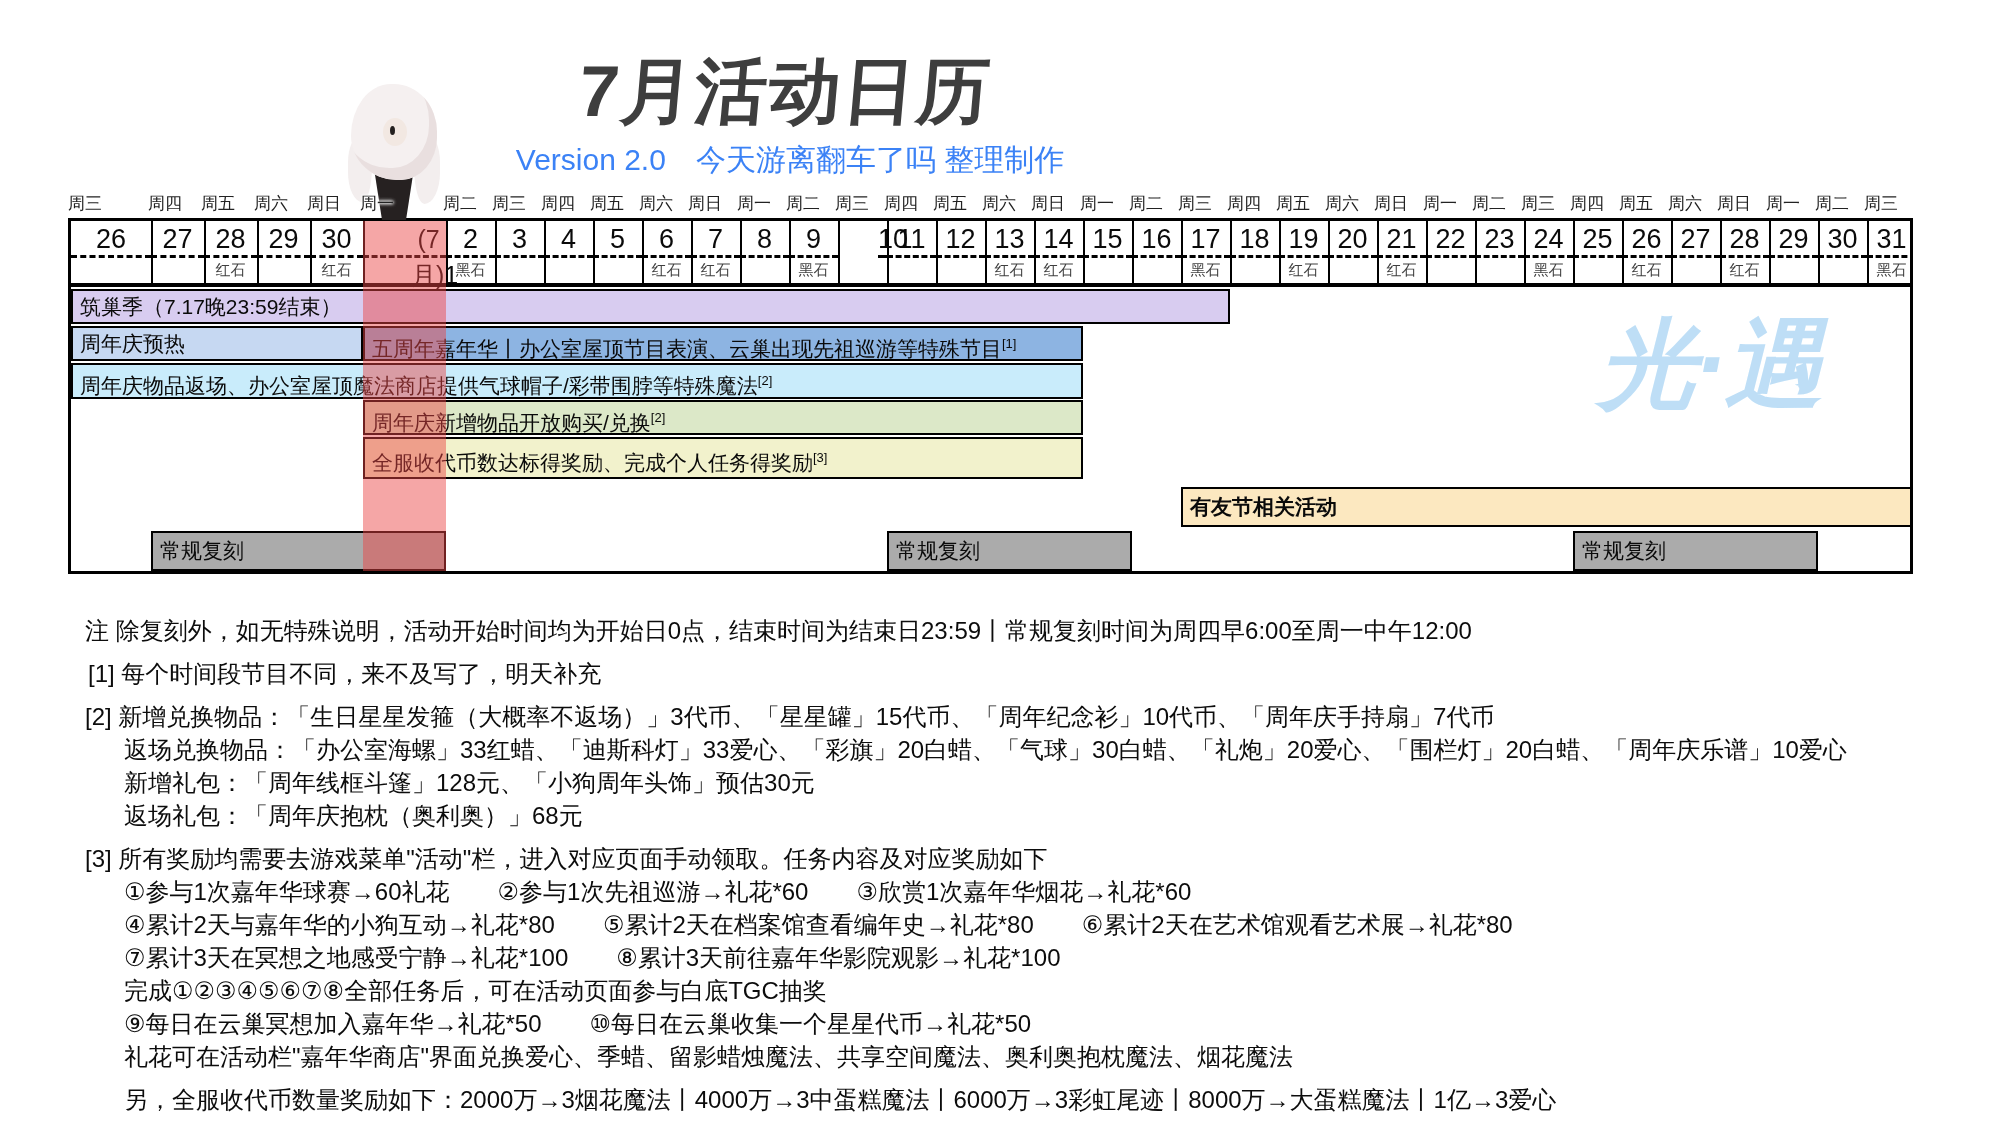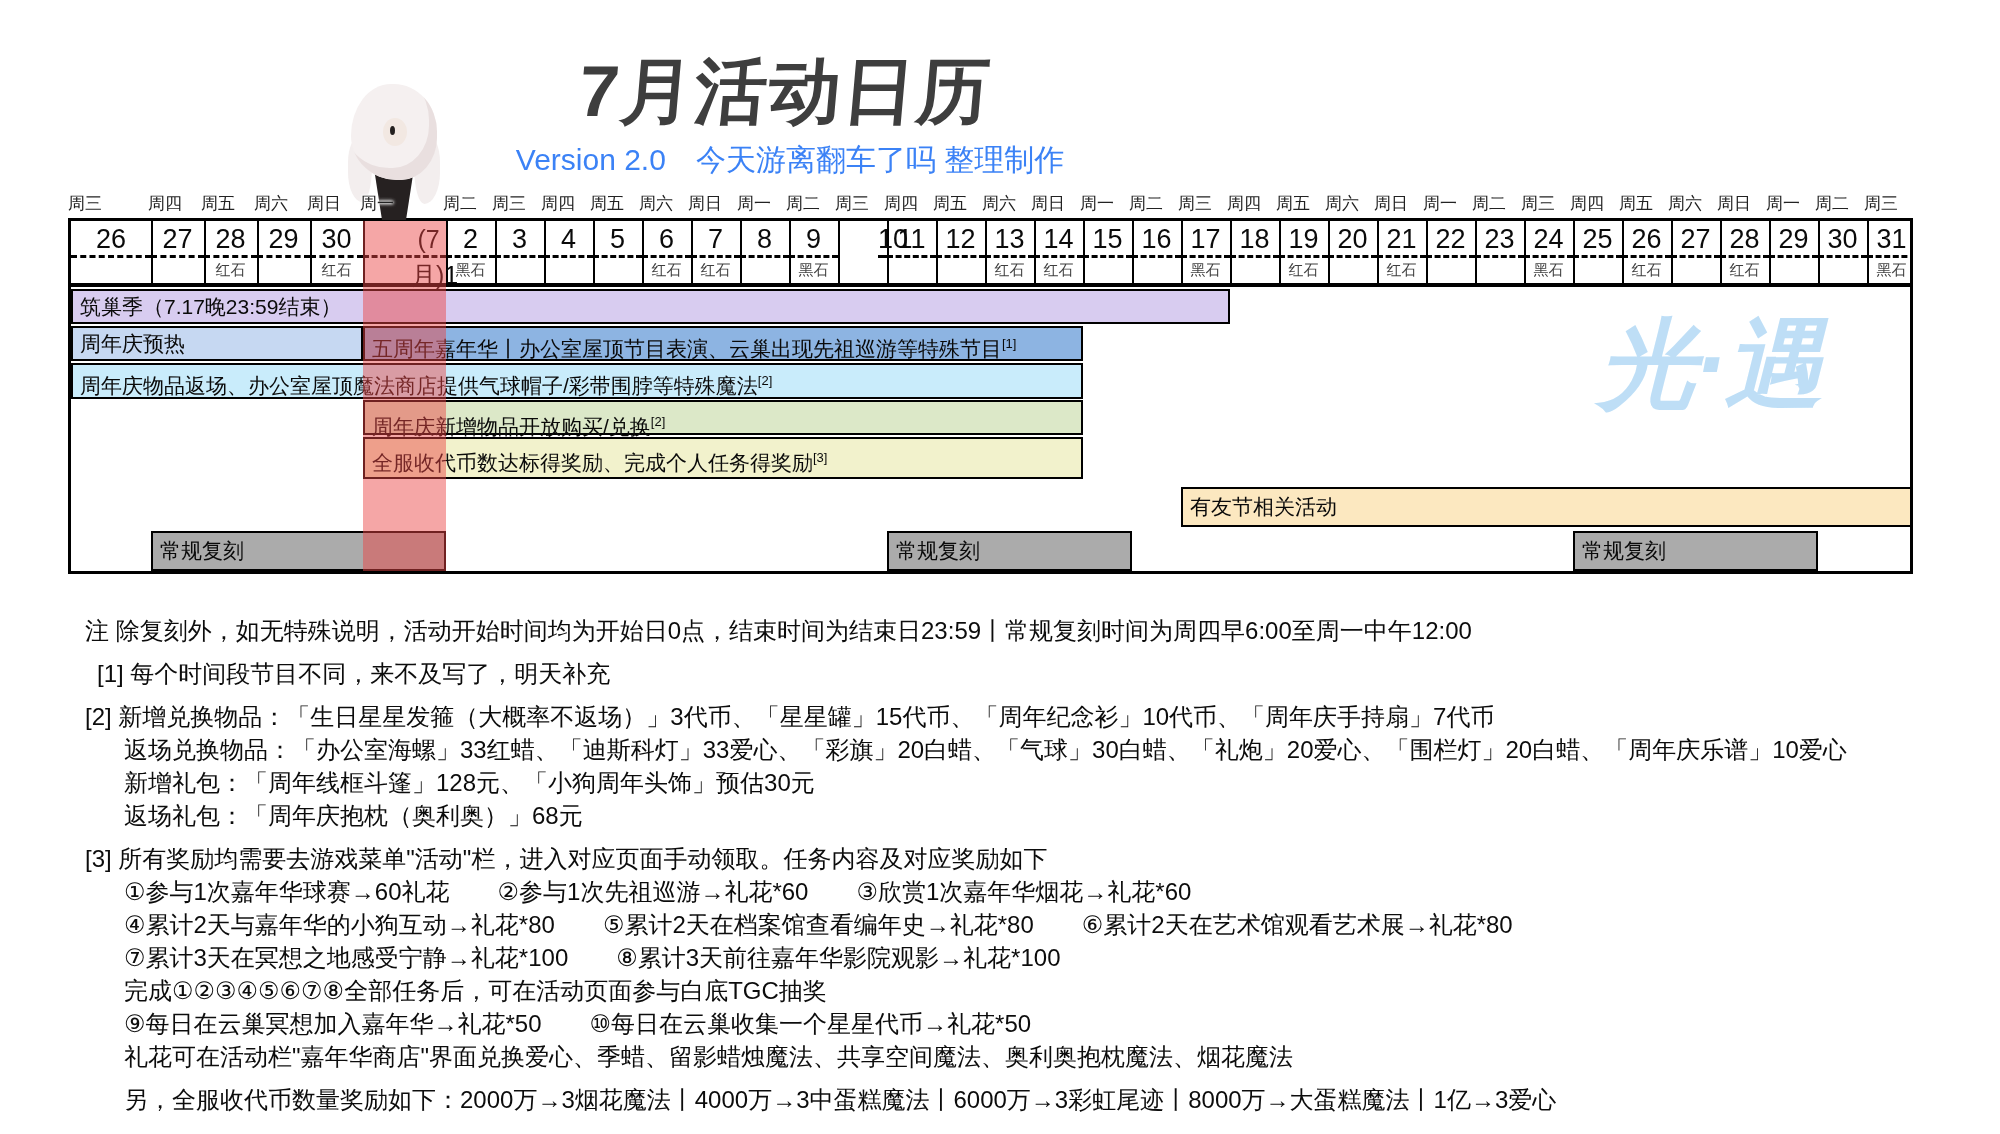--- a/index.html
+++ b/index.html
@@ -208,23 +208,23 @@
       </div>
       <div class="hcell" style="left: 1796px; width: 51px;">
         <div class="d">31</div>
         <div class="s">黑石</div>
       </div>
       <div class="hline"></div>
       <div class="bar" style="left: 0px; width: 1159px; top: 68px; height: 35px; background: rgb(216, 204, 240); line-height: 31px;"><span class="lbl">筑巢季（7.17晚23:59结束）</span></div>
       <div class="bar" style="left: 0px; width: 292px; top: 105px; height: 35px; background: rgb(198, 216, 242); line-height: 31px;"><span class="lbl">周年庆预热</span></div>
       <div class="bar" style="left: 292px; width: 720px; top: 105px; height: 35px; background: rgb(141, 180, 226); line-height: 31px;"><span class="lbl">五周年嘉年华丨办公室屋顶节目表演、云巢出现先祖巡游等特殊节目</span><span class="sup">[1]</span></div>
       <div class="bar" style="left: 0px; width: 1012px; top: 142px; height: 36px; background: rgb(201, 236, 251); line-height: 31px;"><span class="lbl">周年庆物品返场、办公室屋顶魔法商店提供气球帽子/彩带围脖等特殊魔法</span><span class="sup">[2]</span></div>
-      <div class="bar" style="left: 292px; width: 720px; top: 179px; height: 35px; background: rgb(220, 232, 200); line-height: 39px;"><span class="lbl">周年庆新增物品开放购买/兑换</span><span class="sup">[2]</span></div>
+      <div class="bar" style="left: 292px; width: 720px; top: 179px; height: 35px; background: rgb(220, 232, 200); line-height: 31px;"><span class="lbl">周年庆新增物品开放购买/兑换</span><span class="sup">[2]</span></div>
       <div class="bar" style="left: 292px; width: 720px; top: 216px; height: 42px; background: rgb(242, 242, 204); line-height: 38px;"><span class="lbl">全服收代币数达标得奖励、完成个人任务得奖励</span><span class="sup">[3]</span></div>
-      <div class="bar" style="left: 1110px; width: 735px; top: 266px; height: 40px; background: rgb(252, 232, 192); line-height: 36px;"><span class="lbl">有友节相关活动</span></div>
+      <div class="bar" style="left: 1110px; width: 735px; top: 266px; height: 40px; background: rgb(252, 232, 192); line-height: 36px; font-weight: bold;"><span class="lbl">有友节相关活动</span></div>
       <div class="bar" style="left: 80px; width: 295px; top: 310px; height: 40px; background: rgb(171, 171, 171); line-height: 36px;"><span class="lbl">常规复刻</span></div>
       <div class="bar" style="left: 816px; width: 245px; top: 310px; height: 40px; background: rgb(171, 171, 171); line-height: 36px;"><span class="lbl">常规复刻</span></div>
       <div class="bar" style="left: 1502px; width: 245px; top: 310px; height: 40px; background: rgb(171, 171, 171); line-height: 36px;"><span class="lbl">常规复刻</span></div>
       <div id="today-stripe" style="left: 292px; width: 83px; background: rgba(234, 70, 70, 0.48);"></div>
     </div>
 <div class="wd" style="left: 0px; width: 80px;">周三</div>
     <div class="wd" style="left: 80px; width: 53px;">周四</div>
     <div class="wd" style="left: 133px; width: 53px;">周五</div>
     <div class="wd" style="left: 186px; width: 53px;">周六</div>
     <div class="wd" style="left: 239px; width: 53px;">周日</div>
@@ -256,21 +256,21 @@
     <div class="wd" style="left: 1551px; width: 49px;">周五</div>
     <div class="wd" style="left: 1600px; width: 49px;">周六</div>
     <div class="wd" style="left: 1649px; width: 49px;">周日</div>
     <div class="wd" style="left: 1698px; width: 49px;">周一</div>
     <div class="wd" style="left: 1747px; width: 49px;">周二</div>
     <div class="wd" style="left: 1796px; width: 49px;">周三</div>
   </div>
 
 <div id="notes">
     <div class="note-line" style="margin-left: 0px;">注 除复刻外，如无特殊说明，活动开始时间均为开始日0点，结束时间为结束日23:59丨常规复刻时间为周四早6:00至周一中午12:00</div>
-    <div class="note-line gap" style="margin-left: 12px;">[1] 每个时间段节目不同，来不及写了，明天补充</div>
+    <div class="note-line gap" style="margin-left: 3px;">[1] 每个时间段节目不同，来不及写了，明天补充</div>
     <div class="note-line gap" style="margin-left: 0px;">[2] 新增兑换物品：「生日星星发箍（大概率不返场）」3代币、「星星罐」15代币、「周年纪念衫」10代币、「周年庆手持扇」7代币</div>
     <div class="note-line" style="margin-left: 39px;">返场兑换物品：「办公室海螺」33红蜡、「迪斯科灯」33爱心、「彩旗」20白蜡、「气球」30白蜡、「礼炮」20爱心、「围栏灯」20白蜡、「周年庆乐谱」10爱心</div>
     <div class="note-line" style="margin-left: 39px;">新增礼包：「周年线框斗篷」128元、「小狗周年头饰」预估30元</div>
     <div class="note-line" style="margin-left: 39px;">返场礼包：「周年庆抱枕（奥利奥）」68元</div>
     <div class="note-line gap" style="margin-left: 0px;">[3] 所有奖励均需要去游戏菜单"活动"栏，进入对应页面手动领取。任务内容及对应奖励如下</div>
     <div class="note-line" style="margin-left: 39px;">①参与1次嘉年华球赛→60礼花　　②参与1次先祖巡游→礼花*60　　③欣赏1次嘉年华烟花→礼花*60</div>
     <div class="note-line" style="margin-left: 39px;">④累计2天与嘉年华的小狗互动→礼花*80　　⑤累计2天在档案馆查看编年史→礼花*80　　⑥累计2天在艺术馆观看艺术展→礼花*80</div>
     <div class="note-line" style="margin-left: 39px;">⑦累计3天在冥想之地感受宁静→礼花*100　　⑧累计3天前往嘉年华影院观影→礼花*100</div>
     <div class="note-line" style="margin-left: 39px;">完成①②③④⑤⑥⑦⑧全部任务后，可在活动页面参与白底TGC抽奖</div>
     <div class="note-line" style="margin-left: 39px;">⑨每日在云巢冥想加入嘉年华→礼花*50　　⑩每日在云巢收集一个星星代币→礼花*50</div>

